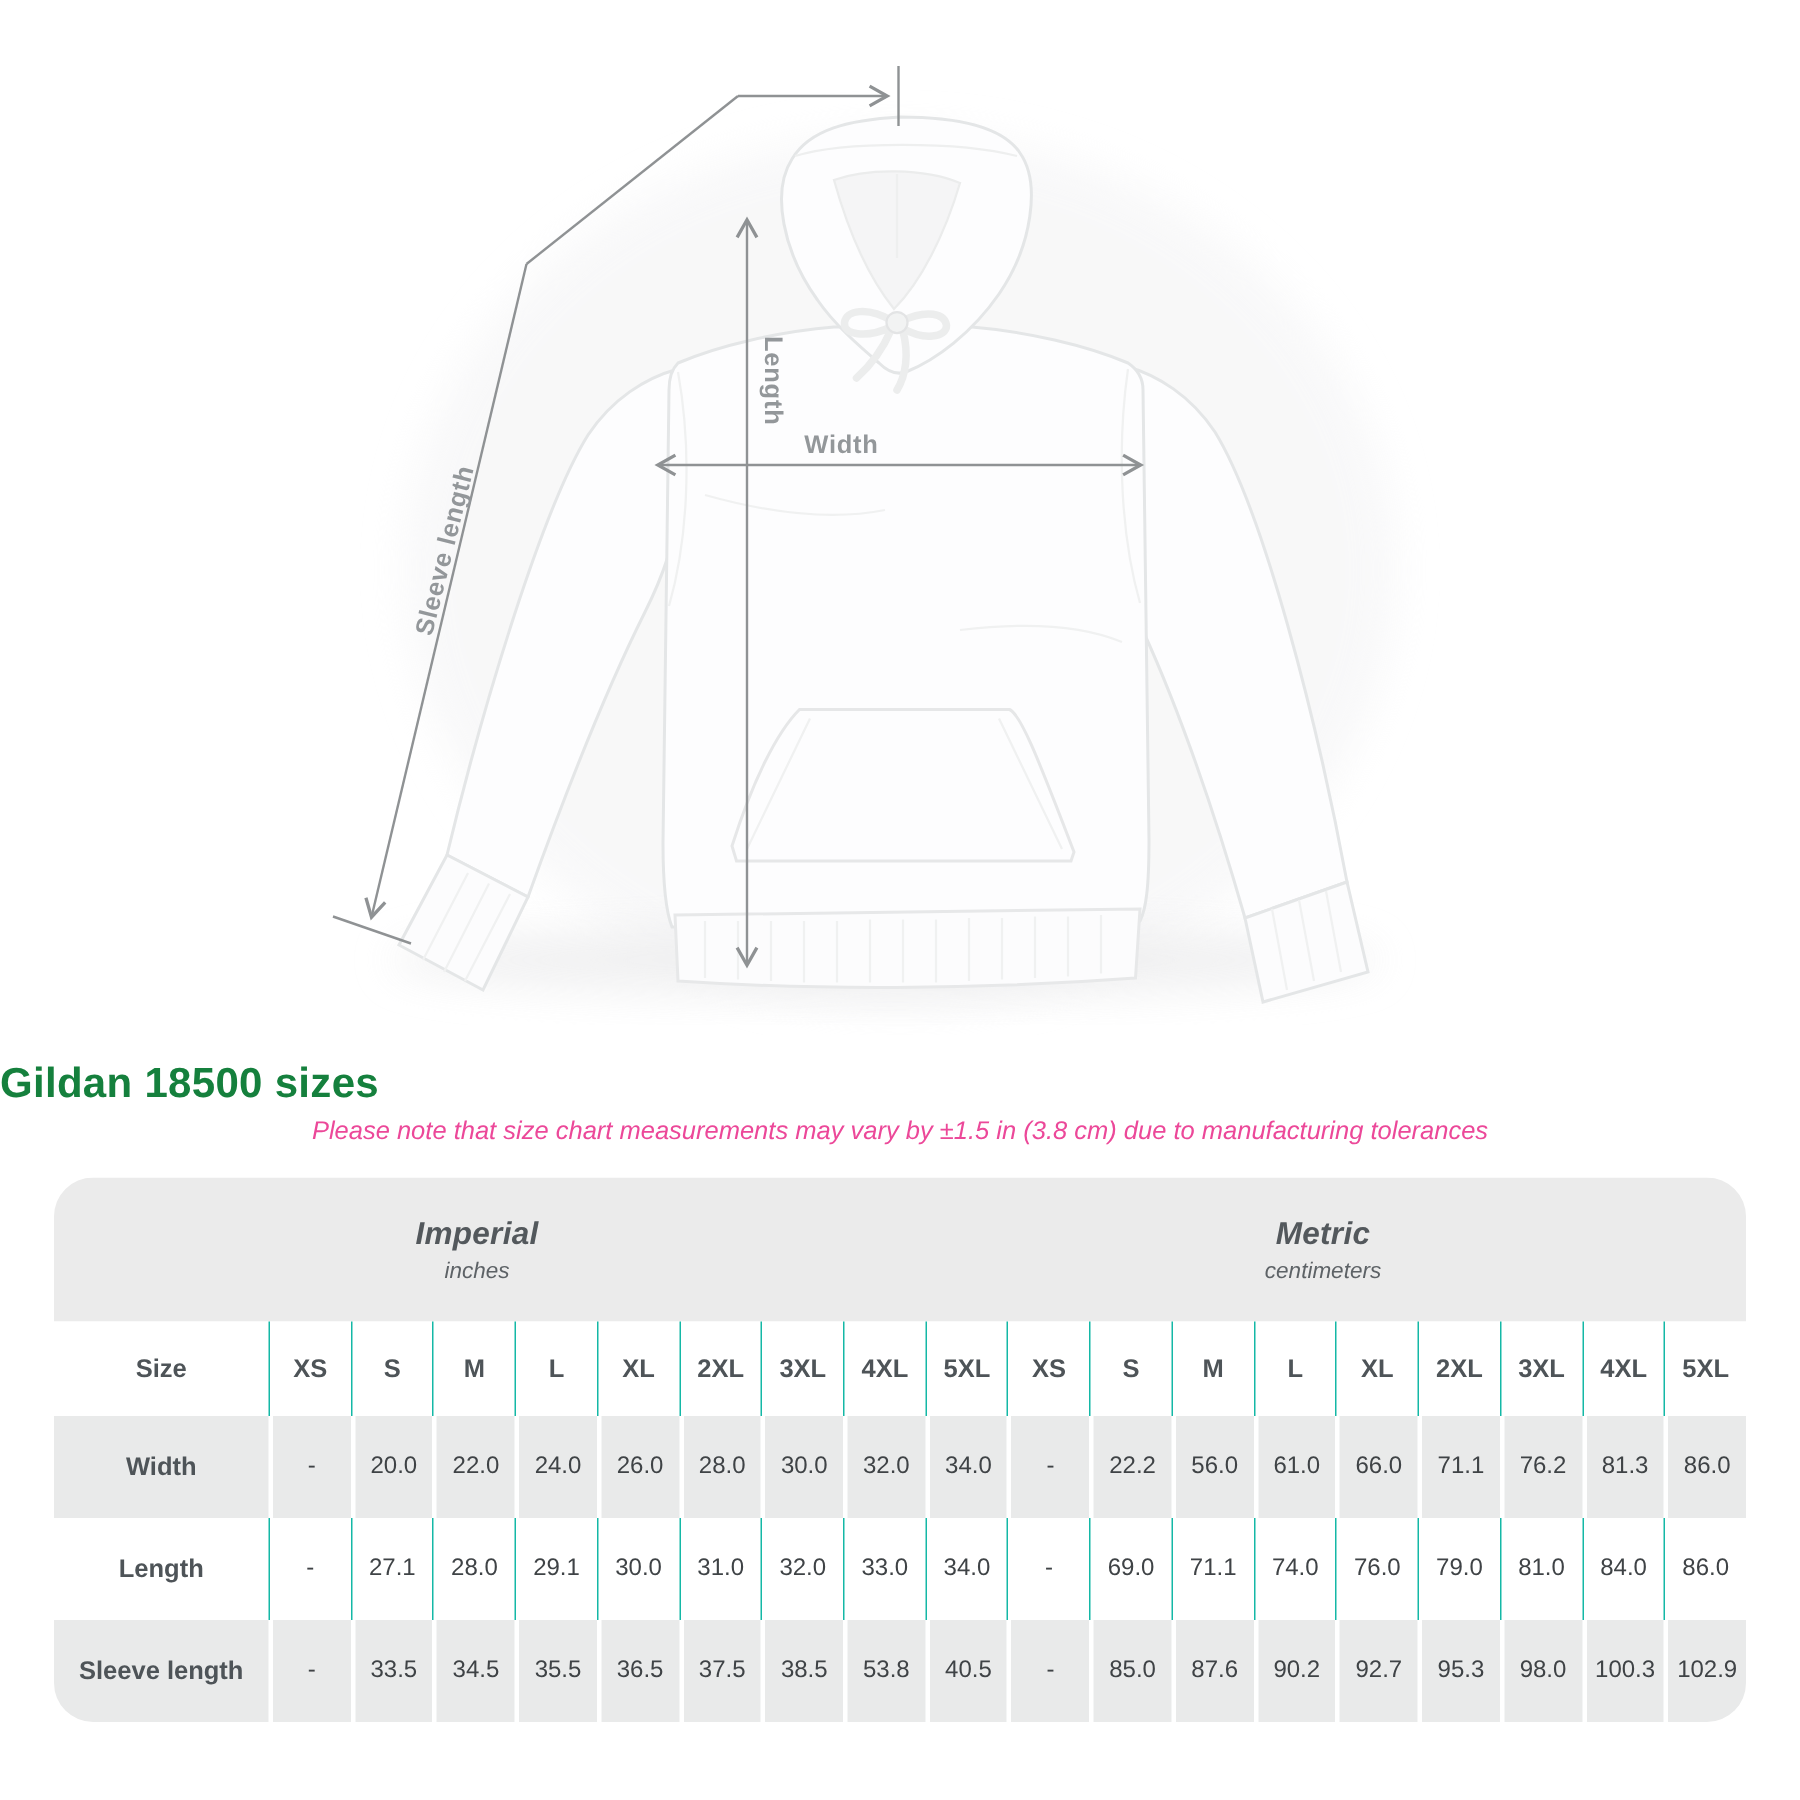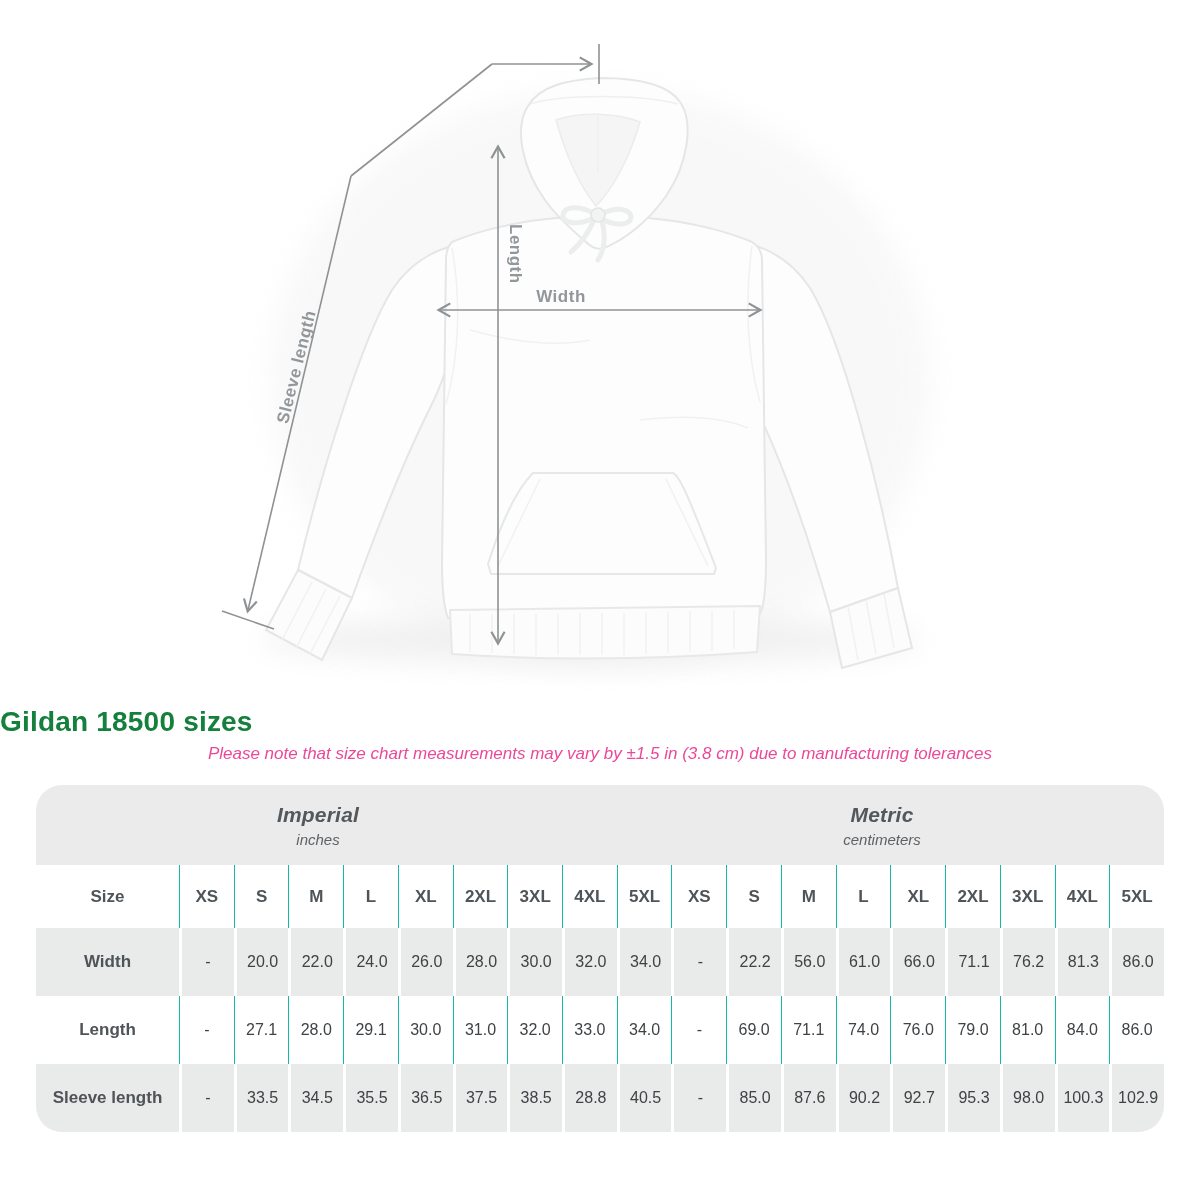--- a/index.html
+++ b/index.html
@@ -25,21 +25,21 @@
   }
   .subtitle{
     margin-top:6px;text-align:center;font-style:italic;font-size:17px;
     line-height:20px;color:#ec4899;
   }
   
   .sizechart{
     width:1128px;margin:21px auto 0;border-radius:26px;overflow:hidden;
     background:#ffffff;
   }
-  .unit-band{display:flex;background:#ebebeb;height:80px;}
+  .unit-band{display:flex;background:#ebebeb;height:96px;}
   .unit-group{flex:1;display:flex;flex-direction:column;align-items:center;justify-content:center;}
   .unit-title{font-size:21px;font-weight:bold;font-style:italic;color:#53585c;letter-spacing:.2px;}
   .unit-sub{font-size:15px;font-style:italic;color:#5d6266;margin-top:4px;}
   .trow{display:grid;grid-template-columns:143px repeat(18,1fr);}
   .header-row{height:63px;background:#ffffff;}
   .row-gray{height:68px;background:#e9eaea;}
   .row-white{height:68px;background:#ffffff;}
   .cell{
     display:flex;align-items:center;justify-content:center;
     font-size:16px;color:#3f4346;overflow:hidden;
@@ -213,21 +213,21 @@
       </div>
       <div class="trow row-gray">
         <div class="cell labelcell">Sleeve length</div>
         <div class="cell">-</div>
         <div class="cell">33.5</div>
         <div class="cell">34.5</div>
         <div class="cell">35.5</div>
         <div class="cell">36.5</div>
         <div class="cell">37.5</div>
         <div class="cell">38.5</div>
-        <div class="cell">28.8</div>
+        <div class="cell">53.8</div>
         <div class="cell">40.5</div>
         <div class="cell">-</div>
         <div class="cell">85.0</div>
         <div class="cell">87.6</div>
         <div class="cell">90.2</div>
         <div class="cell">92.7</div>
         <div class="cell">95.3</div>
         <div class="cell">98.0</div>
         <div class="cell">100.3</div>
         <div class="cell">102.9</div>

